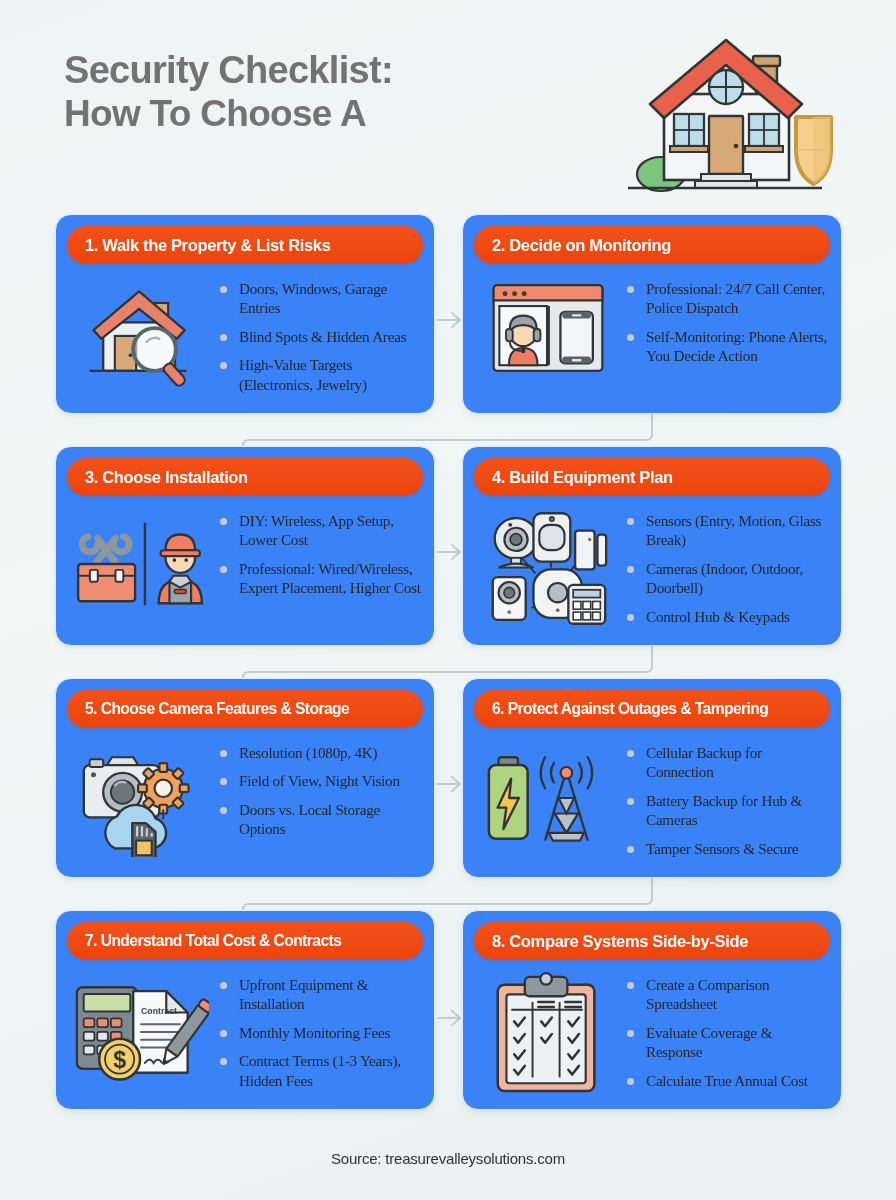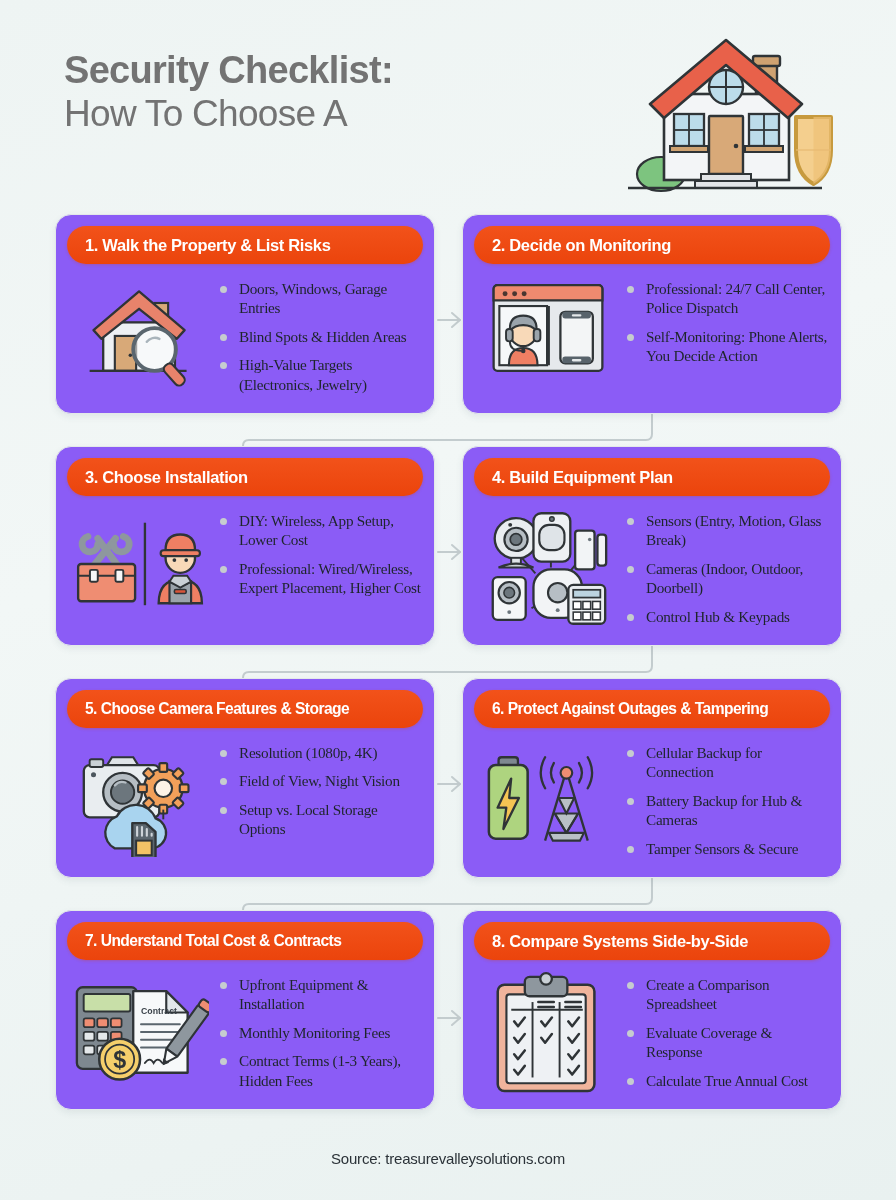--- a/index.html
+++ b/index.html
@@ -27,21 +27,21 @@
     top: 48px;
     line-height: 1.17;
   }
   .title-line {
     font-size: 37px;
     letter-spacing: -0.7px;
     color: #737373;
     white-space: nowrap;
   }
   .title-line.bold { font-weight: bold; font-size: 38px; }
-  .title-line.light { font-weight: normal; }
+  .title-line.light { font-weight: bold; }
 
   .header-art {
     position: absolute;
     right: 40px;
     top: 22px;
     width: 240px;
     height: 180px;
   }
 
   
@@ -54,21 +54,21 @@
   .row {
     position: relative;
     width: 896px;
     height: 232px;
   }
   .card {
     position: absolute;
     top: 6px;
     width: 380px;
     height: 200px;
-    background: #8b5cf6;
+    background: #3b82f6;
     border: 1px solid #e3e9e9;
     border-radius: 16px;
     box-shadow: 0 3px 7px rgba(70,90,95,0.09);
     overflow: visible;
   }
   .card.left  { left: 55px; }
   .card.right { left: 462px; }
 
   .card-header {
     position: absolute;
@@ -434,21 +434,21 @@
               <line x1="61" y1="90" x2="61" y2="99"></line>
                 <line x1="66" y1="90" x2="66" y2="99"></line>
               <line x1="71" y1="92" x2="71" y2="99"></line>
                 <line x1="76" y1="97" x2="76" y2="99"></line>
             </g>
           </svg>
         </div>
         <div class="bullets">
           <div class="bullet">Resolution (1080p, 4K)</div>
           <div class="bullet">Field of View, Night Vision</div>
-          <div class="bullet">Setup vs. Local Storage Options</div>
+          <div class="bullet">Doors vs. Local Storage Options</div>
         </div>
       </div>
     </div>
 
     <div class="card right wide-title">
       <div class="card-header">
         <span>6. Protect Against Outages &amp; Tampering</span>
       </div>
       <div class="card-body">
         <div class="card-illu">

